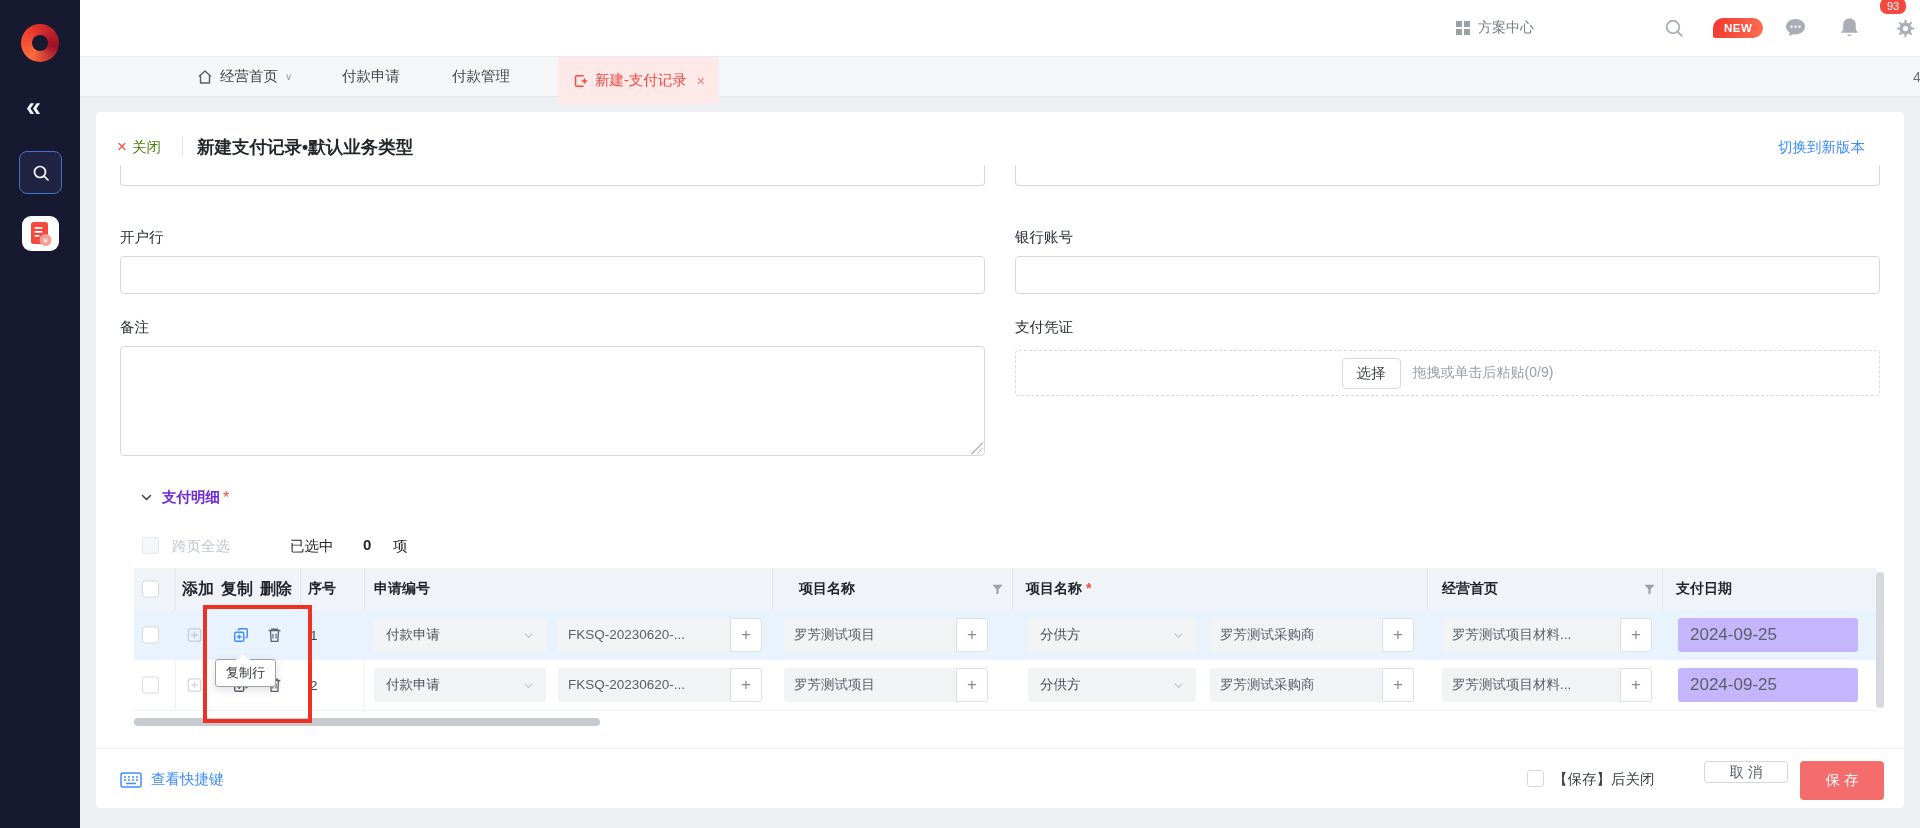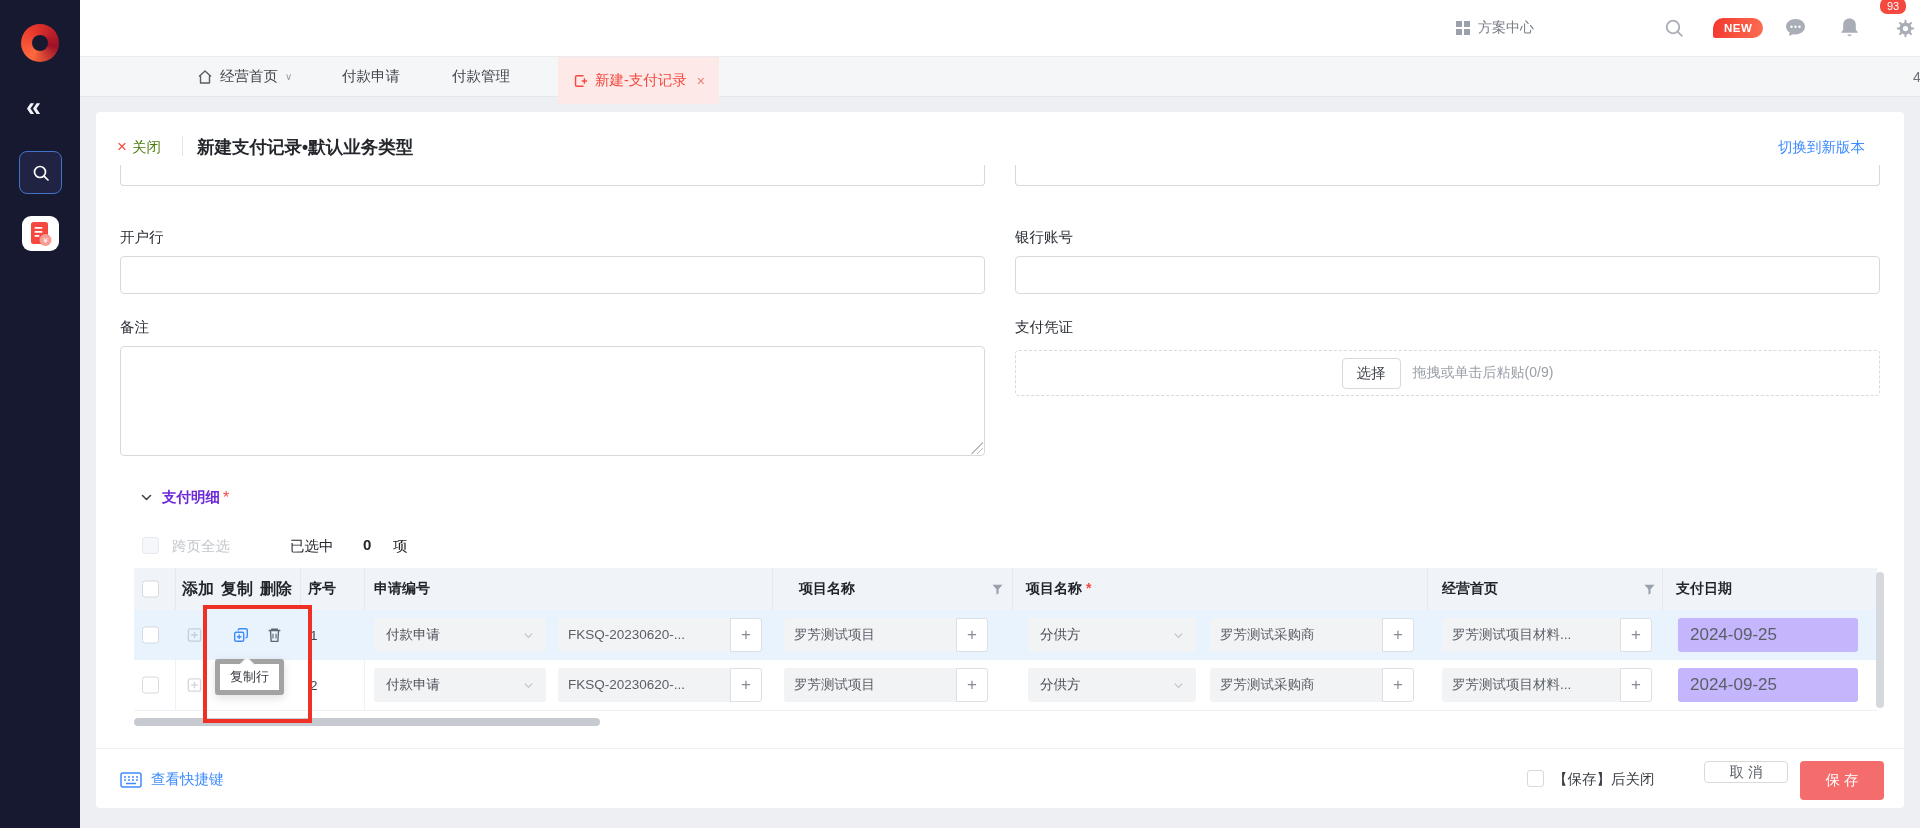--- a/index.html
+++ b/index.html
@@ -29,21 +29,21 @@
   .t-head .vsep{background:#e4e9f0}
   .t-row  .vsep{background:#eef1f5}
   .ccell{position:absolute;top:50%;transform:translateY(-50%)}
   .dd{background:#f2f3f5;border-radius:3px;height:34px;display:flex;align-items:center;justify-content:space-between;padding:0 12px;box-sizing:border-box;font-size:13.5px;color:#4a4f57;cursor:pointer}
   .grp{display:flex;height:34px}
   .fld{background:#f2f3f5;border-radius:3px 0 0 3px;padding:0 10px;line-height:34px;font-size:13.5px;color:#5a5f66;white-space:nowrap;overflow:hidden;box-sizing:border-box}
   .plus{width:32px;background:#fff;border:1px solid #dcdfe6;border-radius:0 3px 3px 0;display:flex;align-items:center;justify-content:center;color:#878d96;font-size:17px;box-sizing:border-box;cursor:pointer}
   .dfld{background:#c4b5fd;border-radius:3px;height:34px;line-height:34px;padding:0 12px;font-size:17px;color:#5a5f66;box-sizing:border-box}
   .btn{position:absolute;box-sizing:border-box;border-radius:4px;font-size:14.5px;display:flex;align-items:center;justify-content:center;cursor:pointer}
   .icon{display:inline-flex;align-items:center;justify-content:center}
-  .tooltip{position:absolute;left:215px;top:659px;background:#fff;border:5px solid #a3a3a3;border-radius:3px;
+  .tooltip{position:absolute;left:215px;top:659px;background:#fff;border:1px solid #a3a3a3;border-radius:3px;
            box-shadow:0 3px 10px rgba(0,0,0,.13);padding:4px 10px;font-size:13px;color:#33373d;z-index:60}
   .tooltip:before{content:"";position:absolute;top:-5px;left:22px;width:9px;height:9px;background:#fff;
                   border-left:1px solid #ebedf0;border-top:1px solid #ebedf0;transform:rotate(45deg)}
   .annot{position:absolute;left:203px;top:605px;width:101px;height:110px;border:4px solid #ee3124;z-index:50;pointer-events:none}
   .grip{position:absolute;right:2px;bottom:2px;width:12px;height:12px;
         background:linear-gradient(135deg,transparent 0,transparent 50%,#bbb 50%,#bbb 56%,transparent 56%,transparent 72%,#bbb 72%,#bbb 78%,transparent 78%)}
 </style>
 </head>
 <body>
 

